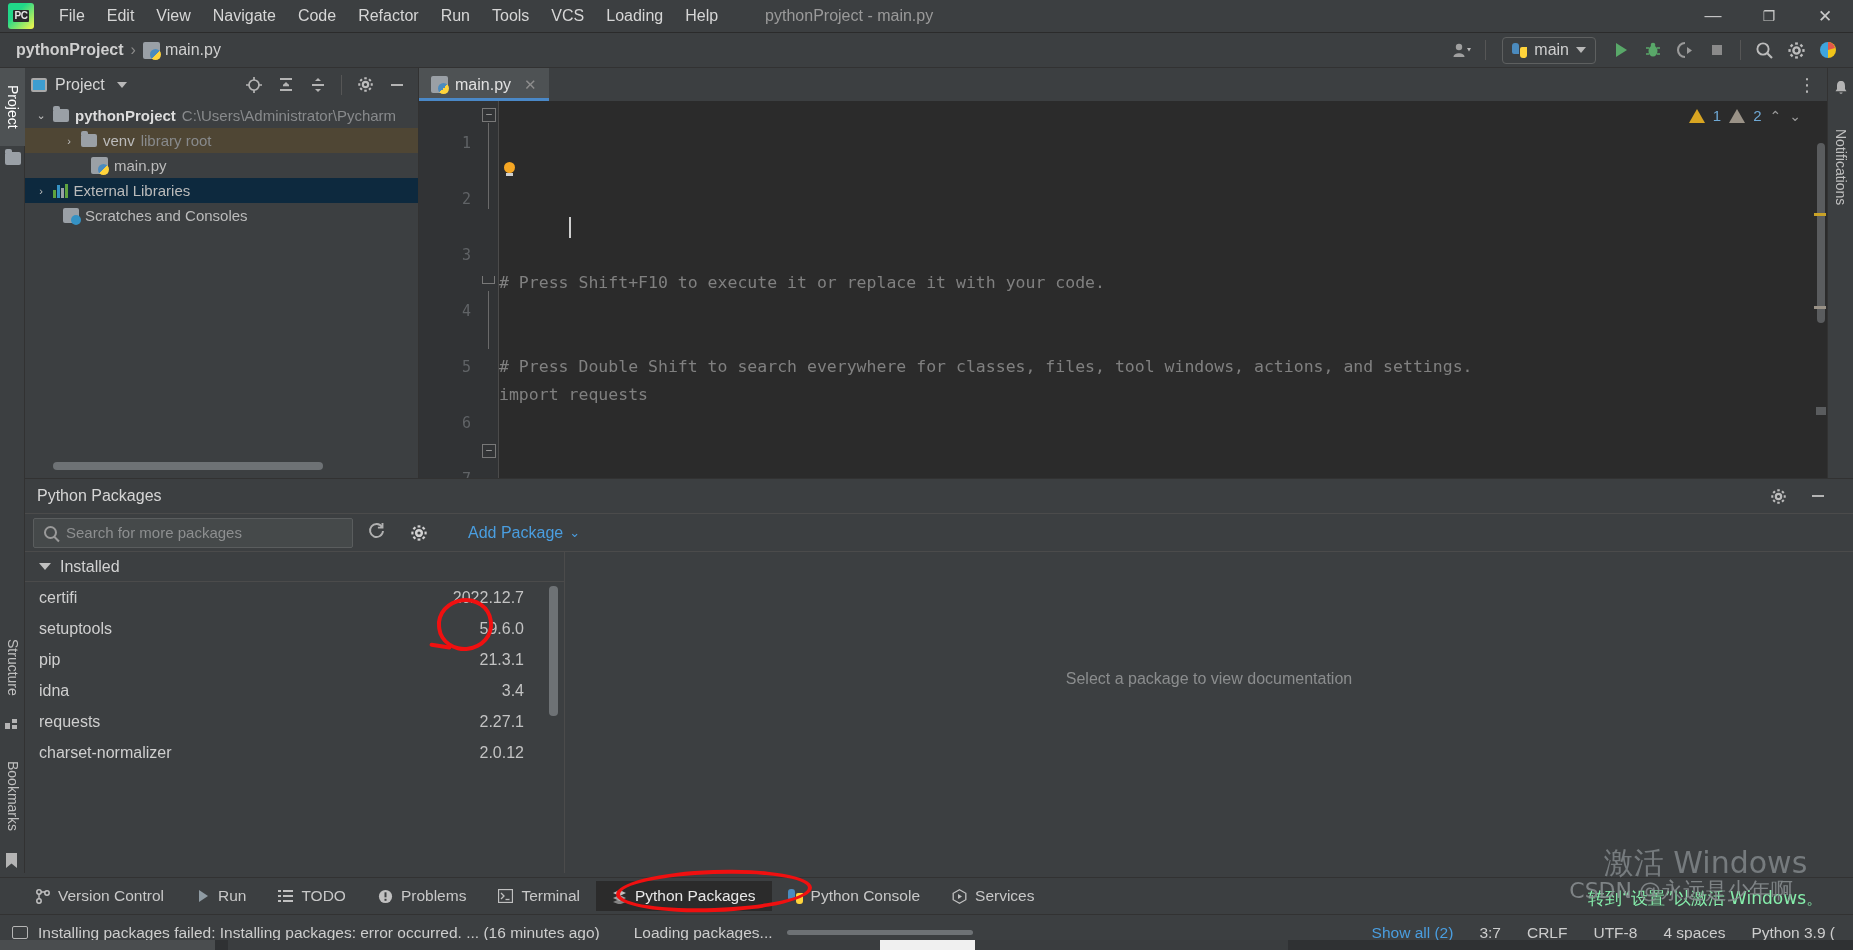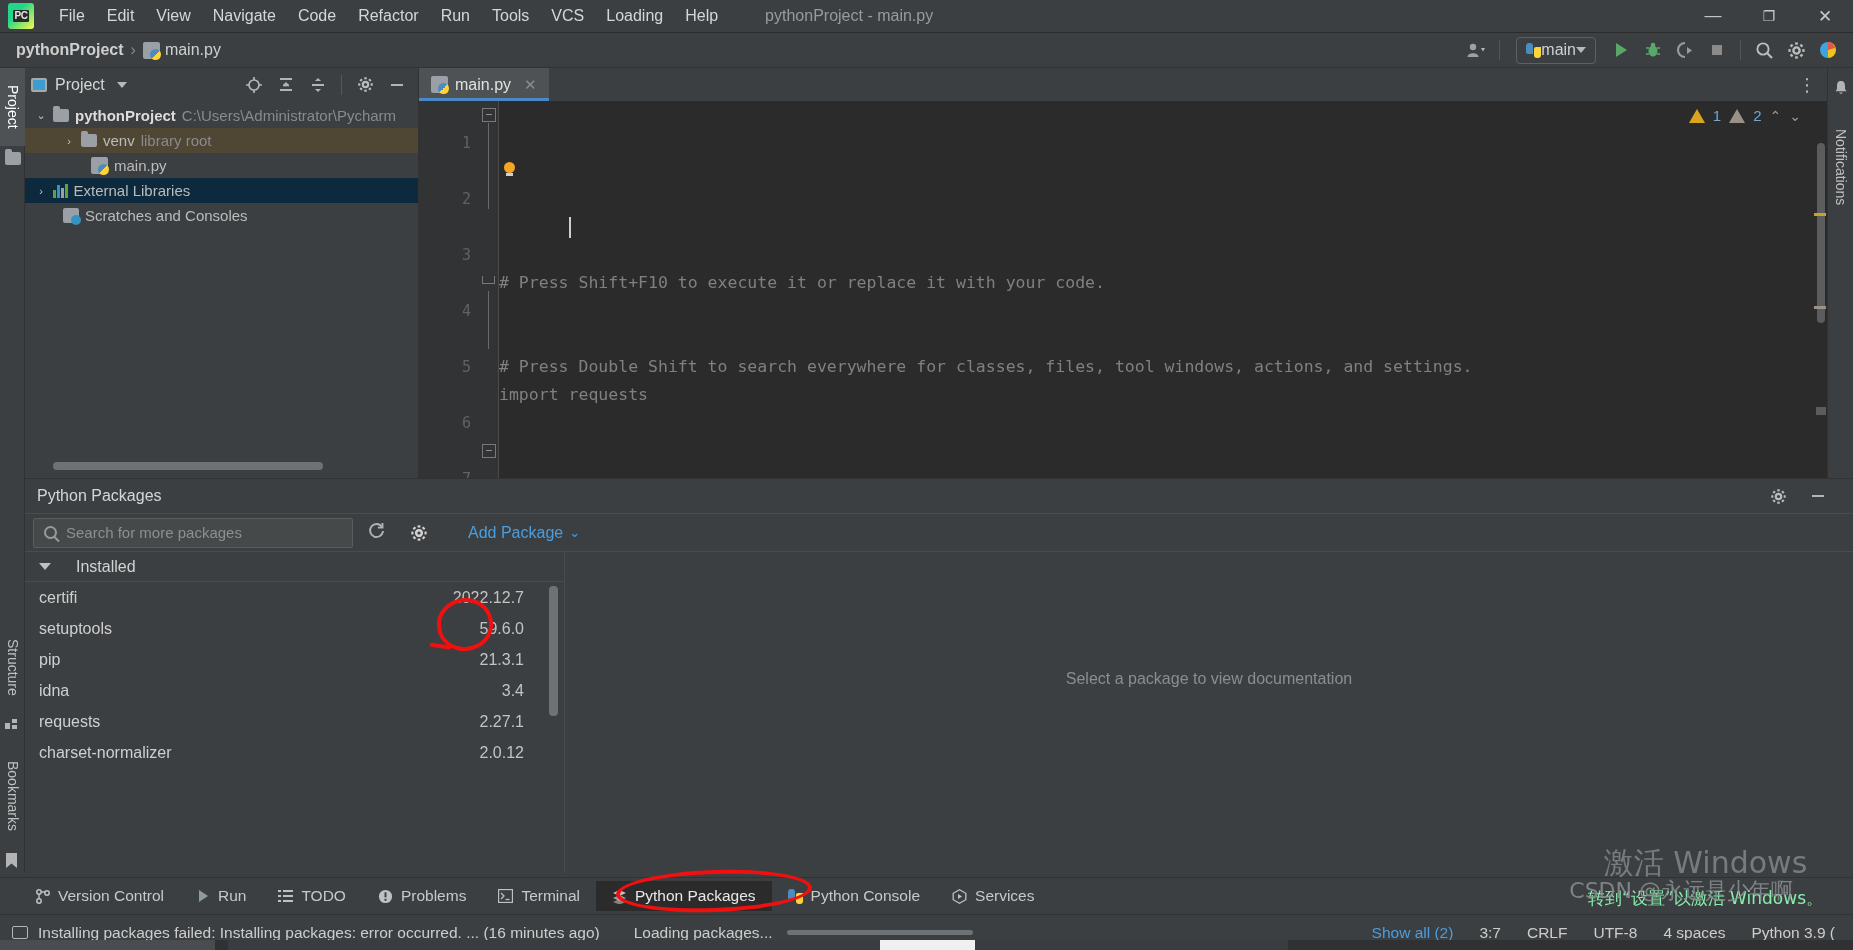--- a/index.html
+++ b/index.html
@@ -73,21 +73,21 @@
     content: ''; position: absolute; right: -1px; bottom: -1px;
     width: 11px; height: 11px; border-radius: 50%;
     background: linear-gradient(135deg,#4b8bbe 50%, #ffd43b 50%);
   }
   .nav-right { margin-left: auto; display: flex; align-items: center; gap: 2px; padding-right: 10px;}
   .ic-btn {
     width: 30px; height: 28px; display: flex; align-items: center;
     justify-content: center; color: #b4b4b4;
   }
   .runcfg {
-    display: flex; align-items: center; 
+    display: flex; align-items: center; gap: 7px;
     border: 1px solid #5e6060; border-radius: 4px;
     padding: 3px 9px; margin: 0 8px; height: 27px;
   }
   .runcfg-label { font-size: 16px; color: #cfcfcf; }
   .tri-down { width:0;height:0;border-left:5px solid transparent;border-right:5px solid transparent;border-top:6px solid #b8b8b8; }
   .vline { width:1px; height:20px; background:#565656; margin:0 6px; }
 
   
   .rail-left {
     position: absolute; left: 0; top: 68px; width: 25px; height: 805px;
@@ -287,21 +287,21 @@
     background:#f01010; transform: rotate(16deg); border-radius:2px;
   }
   .pkg-body {
     position:absolute; left:0; top:72px; right:0; bottom:0; display:flex;
     border-top: 1px solid #4b4b4b;
   }
   .pkg-list {
     width: 540px; position: relative; border-right: 1px solid #4b4b4b;
   }
   .pkg-group {
-    display:flex; align-items:center; gap:25px; height:30px; padding-left:14px;
+    display:flex; align-items:center; gap:9px; height:30px; padding-left:14px;
     font-size:16px; color:#d2d2d2; border-bottom:1px solid #4b4b4b;
   }
   .caret-down { width:0;height:0;border-left:6px solid transparent;border-right:6px solid transparent;border-top:7px solid #c0c0c0; }
   .pkg-row {
     display:flex; align-items:center; height:31px; padding: 0 40px 0 14px;
     font-size: 16px; color: #cfcfcf;
   }
   .pkg-row .ver { margin-left:auto; color:#c3c3c3; }
   .pkg-vscroll {
     position:absolute; right:6px; top:34px; width:9px; height:130px;

